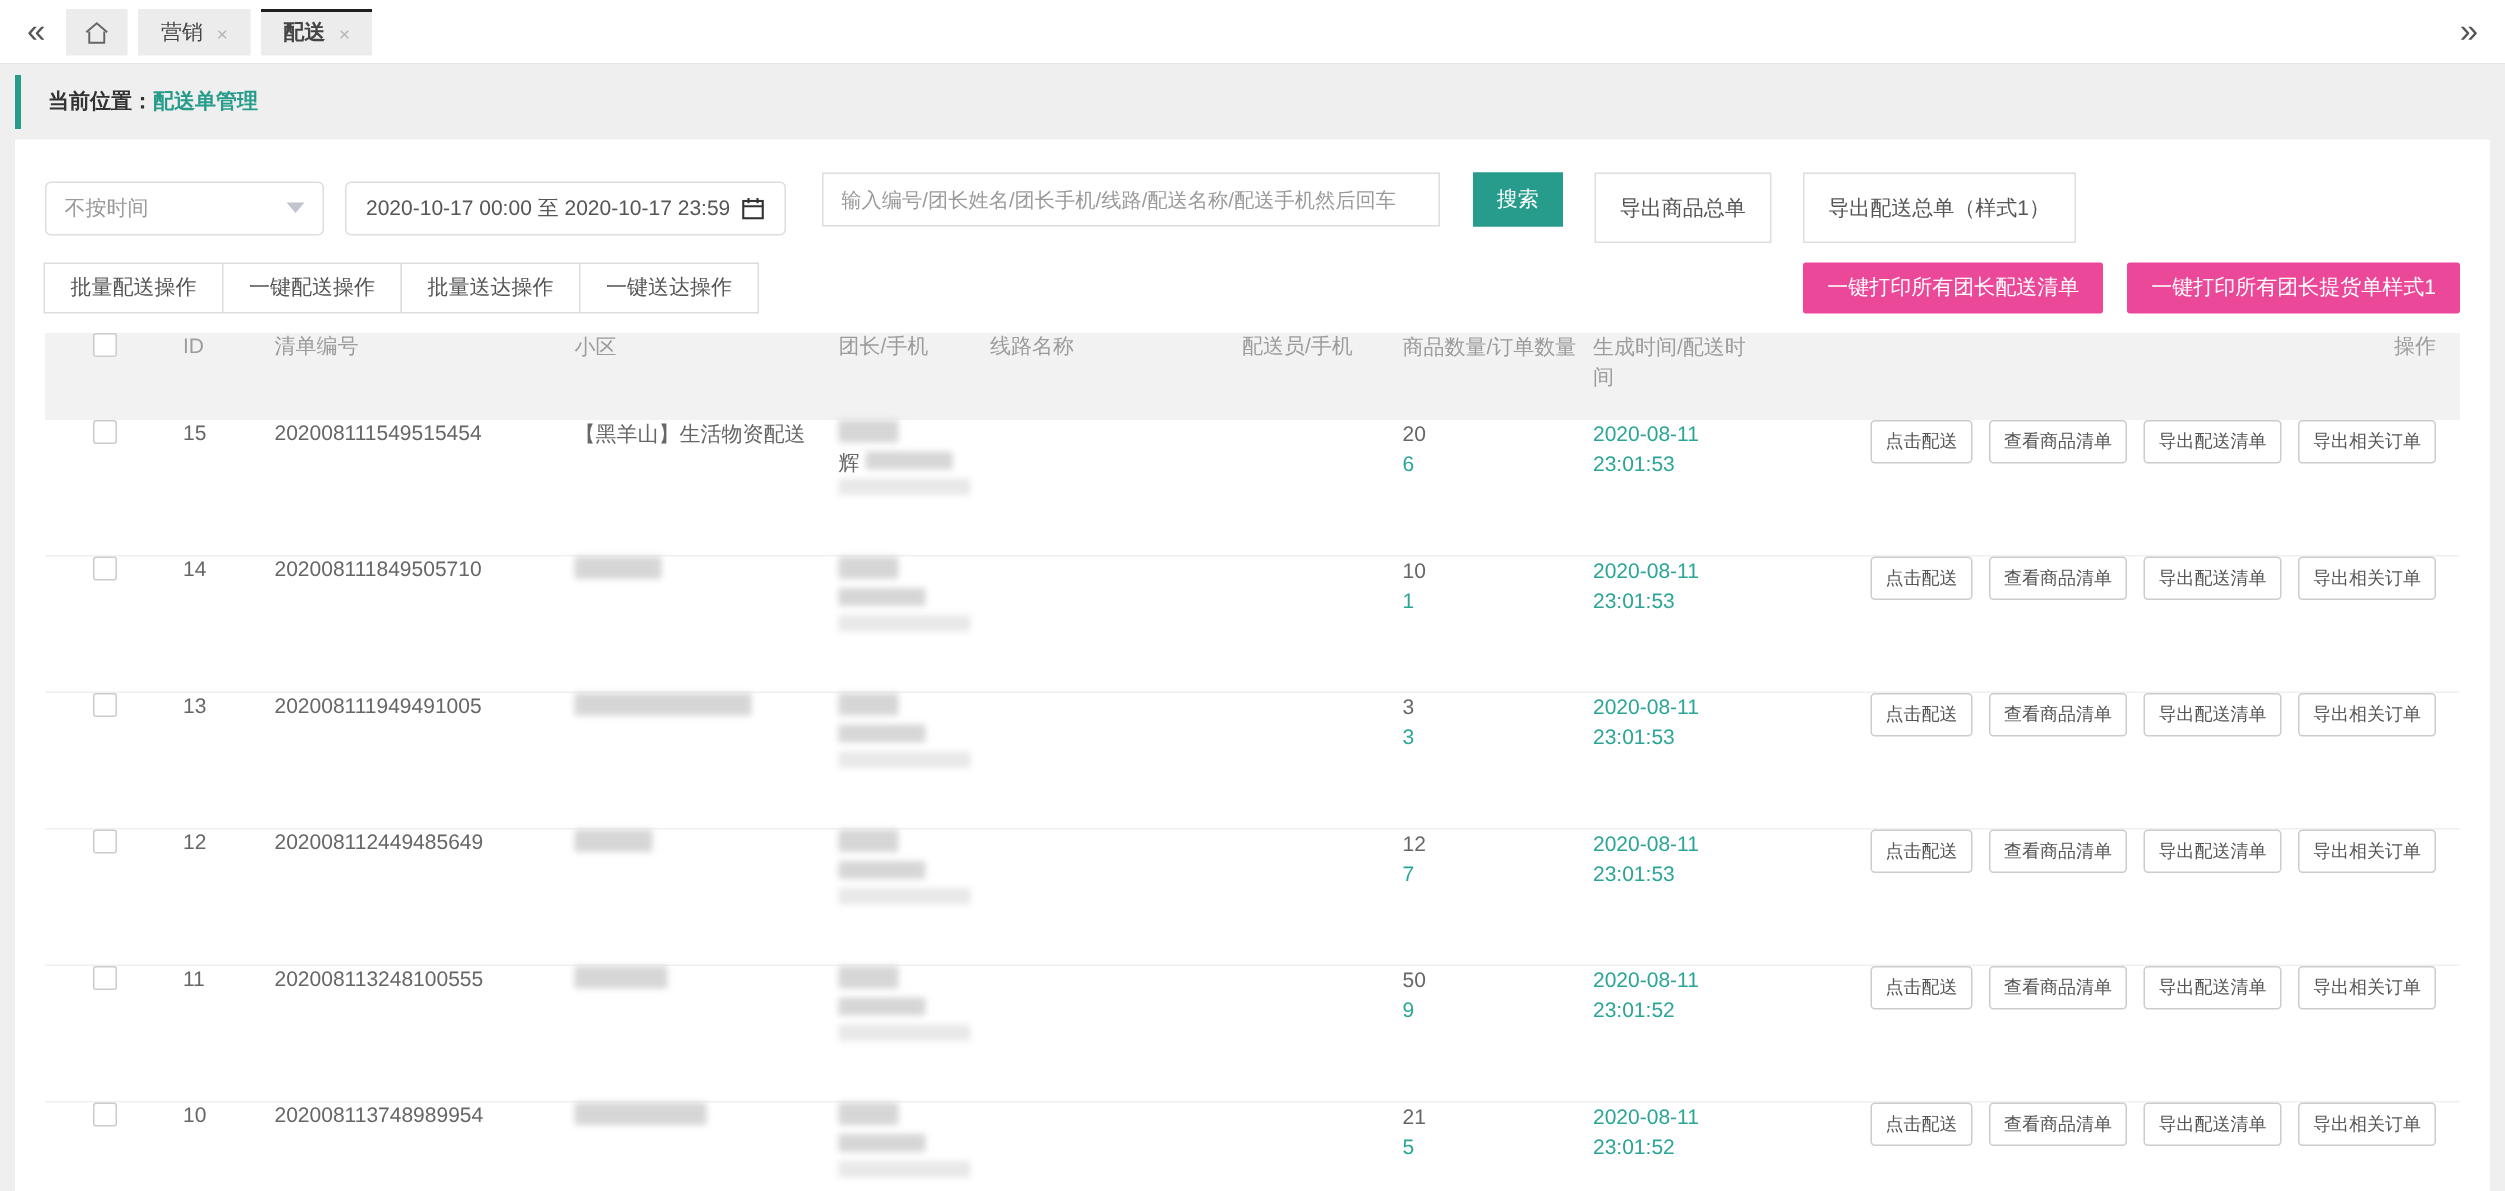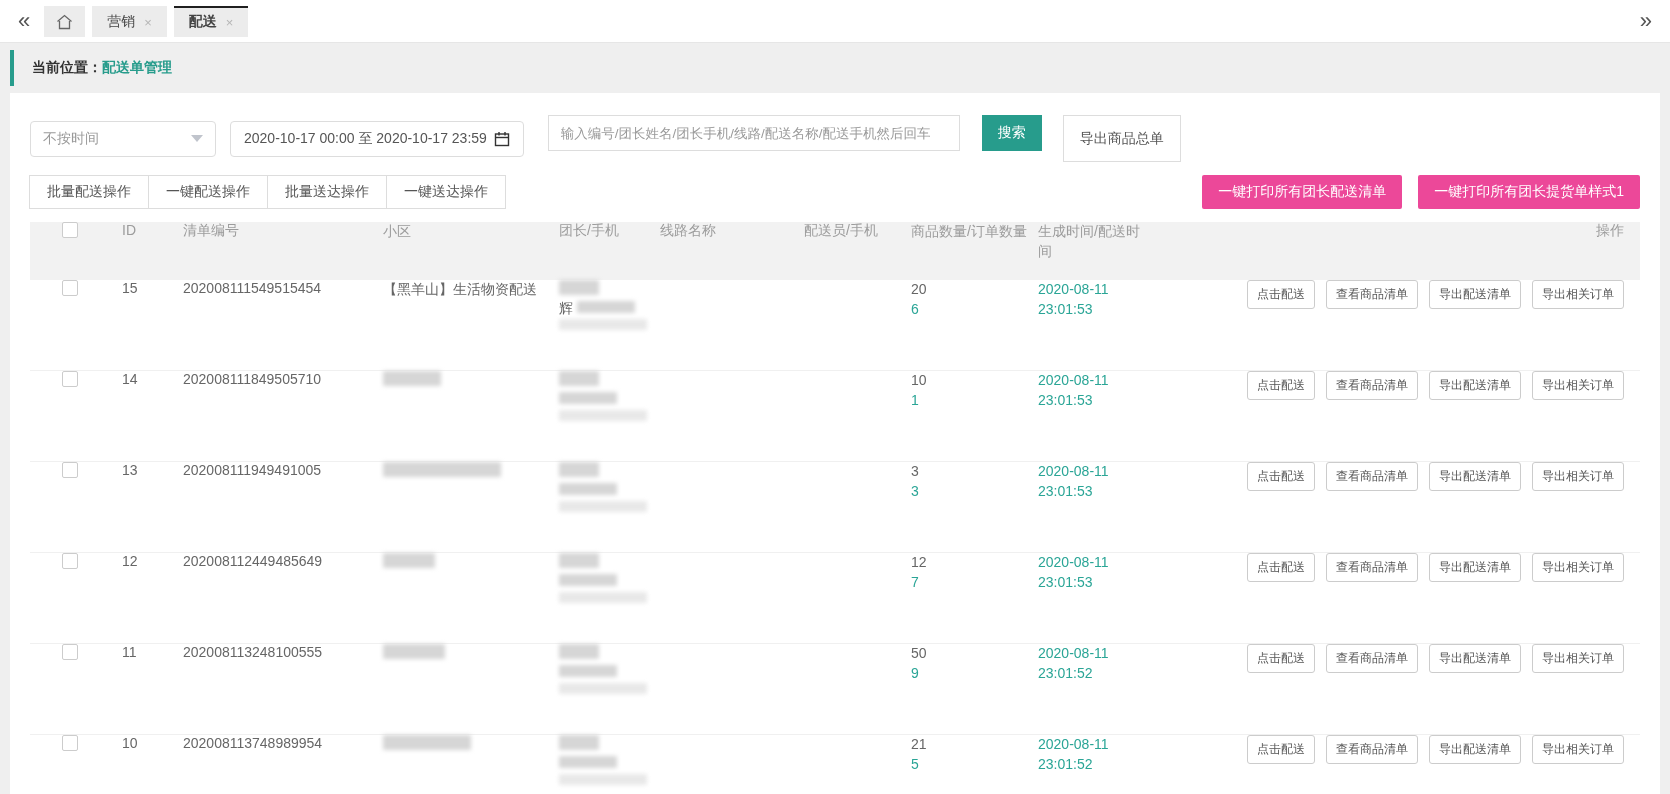--- a/index.html
+++ b/index.html
@@ -58,21 +58,21 @@
   .table { margin-top:13px; font-size:14px; }
   .trow { display:flex; align-items:flex-start; }
   .thead { background:#f2f2f2; color:#9c9c9c; height:58px; }
   .tbody-row { height:91px; border-bottom:1px solid #f0f0f0; color:#666; }
   .col-check { width:92px; padding-left:32px; }
   .col-id    { width:61px; }
   .col-no    { width:200px; }
   .col-comm  { width:176px; padding-right:14px; line-height:1.3; }
   .col-leader{ width:101px; }
   .col-route { width:144px; }
-  .col-courier{ width:107px; }
+  .col-courier{ width:107px;margin-left:24px; }
   .col-qty   { width:127px; line-height:1.4; }
   .col-time  { width:112px; line-height:1.4; }
   .col-ops   { flex:1; display:flex; justify-content:flex-end; align-items:center;
     gap:11px; padding-right:16px; }
   .thead .col-ops { font-size:14px; }
   .cb { width:16px; height:16px; border:1px solid #ccc; border-radius:2px;
     background:#fff; display:inline-block; cursor:pointer; }
   .qty-top { color:#666; display:block; }
   .qty-bot { color:#2aa596; display:block; }
   .t-date, .t-time { color:#2aa596; display:block; }
@@ -133,20 +133,21 @@
           <line x1="1.5" y1="6.5" x2="14.5" y2="6.5"></line>
           <line x1="5" y1="1" x2="5" y2="4.5"></line>
           <line x1="11" y1="1" x2="11" y2="4.5"></line>
         </svg>
       </span>
     </div>
     <div class="search-group">
       <input class="search-input" placeholder="输入编号/团长姓名/团长手机/线路/配送名称/配送手机然后回车" style="">
       <button class="btn-search">搜索</button>
       <button class="btn-plain">导出商品总单</button>
+      <button class="btn-plain">导出配送总单（样式1）</button>
     </div>
   </div>
 
   <div class="action-row">
     <div class="btn-group">
       <button class="btn-plain">批量配送操作</button>
       <button class="btn-plain">一键配送操作</button>
       <button class="btn-plain">批量送达操作</button>
       <button class="btn-plain">一键送达操作</button>
     </div>

